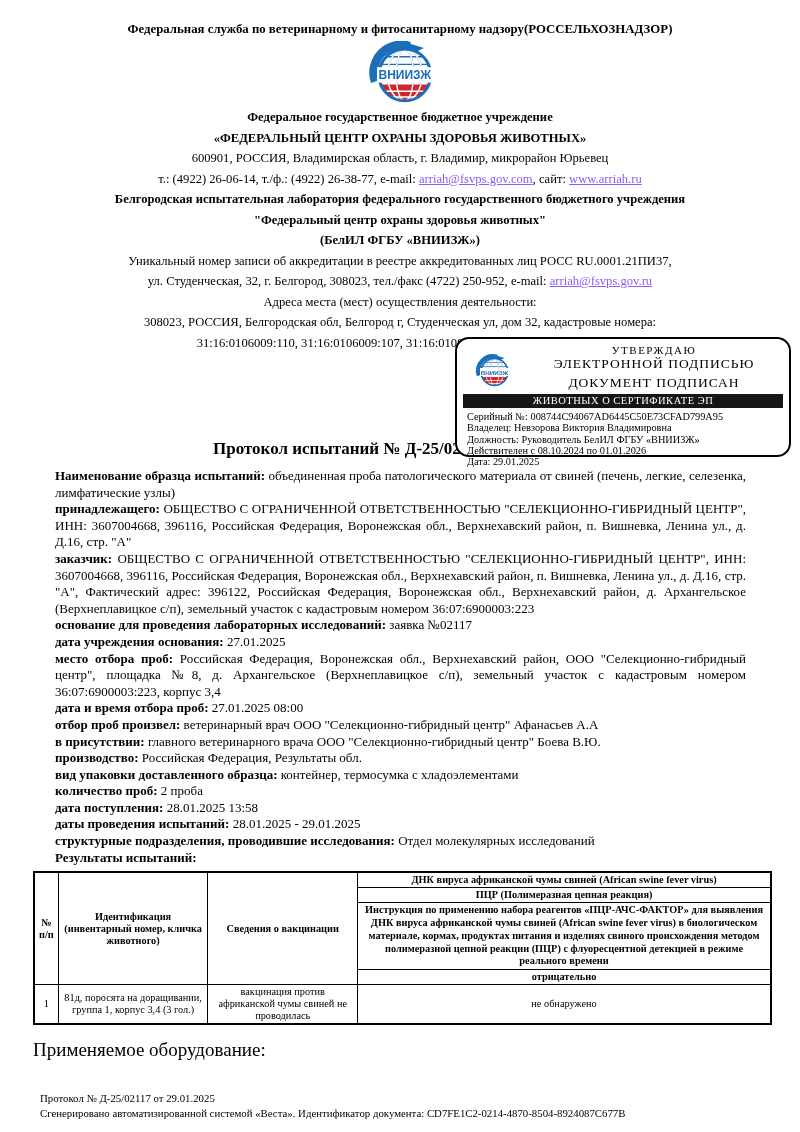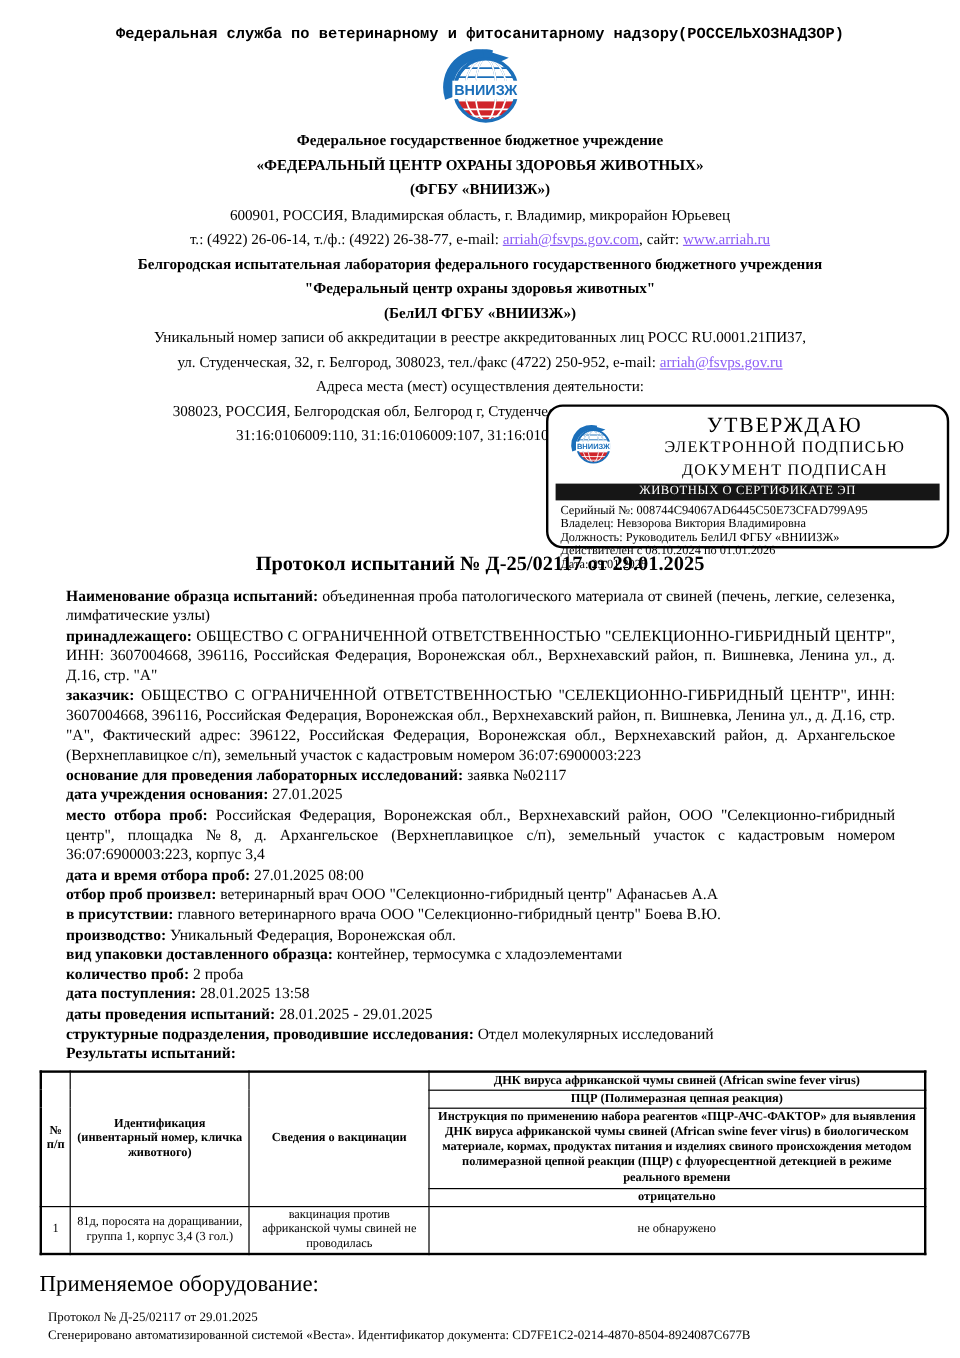--- a/index.html
+++ b/index.html
@@ -5,32 +5,32 @@
   html,body{margin:0;padding:0;background:#e8e8e8;}
   .page{
     position:relative;width:800px;height:1132px;margin:0 auto;background:#fff;
     font-family:"Liberation Serif",serif;color:#000;overflow:hidden;
   }
   .center{text-align:center;}
   .b{font-weight:bold;}
   
   .header{padding-top:20px;}
   .hline{font-size:12.6px;line-height:20.5px;}
-  .agency{font-size:12.8px;line-height:18px;font-weight:bold;margin-bottom:3px;font-family:Liberation Mono, monospace;}
+  .agency{font-size:12.8px;line-height:18px;font-weight:bold;margin-bottom:3px;}
   .logo-wrap{height:64px;margin:2px 0 2px 0;}
   .logo-wrap svg{display:block;margin:0 auto;}
   a.link{color:#8b5cf6;text-decoration:underline;cursor:pointer;}
   
   .stamp{
     position:absolute;left:455px;top:337px;width:336px;height:120px;
     border:2px solid #000;border-radius:14px;background:#fff;box-sizing:border-box;
   }
   .stamp-logo{position:absolute;left:10px;top:8px;}
   .stamp-head{margin-left:62px;text-align:center;}
-  .stamp-approve{font-size:18px;letter-spacing:1.5px;margin-top:5px;}
+  .stamp-approve{font-size:11px;letter-spacing:1.5px;margin-top:5px;}
   .stamp-signed{font-size:13.5px;letter-spacing:1px;line-height:16px;margin-top:3px;}
   .stamp-bar{
     margin:3px 6px 0 6px;background:#161616;color:#fff;text-align:center;
     font-size:10.5px;line-height:14px;letter-spacing:0.5px;
   }
   .stamp-details{font-size:10.3px;line-height:11.3px;padding:3px 0 0 10px;}
   
   .doc-title{margin-top:86px;font-size:17px;font-weight:bold;text-align:center;}
   
   .fields{margin:9px 54px 0 55px;font-size:13px;line-height:16.6px;text-align:justify;}
@@ -83,21 +83,20 @@
           </g>
         </g>
         <circle cx="55" cy="35" r="27" fill="none" stroke="#1b6fba" stroke-width="3"></circle>
         <rect x="26" y="27" width="58" height="16" fill="#fff"></rect>
         <text x="55" y="39.5" text-anchor="middle" font-family="Liberation Sans, sans-serif" font-size="12.5" font-weight="bold" fill="#1b6fba">ВНИИЗЖ</text>
       </svg>
     </div>
 
     <div class="hline b">Федеральное государственное бюджетное учреждение</div>
     <div class="hline b">«ФЕДЕРАЛЬНЫЙ ЦЕНТР ОХРАНЫ ЗДОРОВЬЯ ЖИВОТНЫХ»</div>
-    <div class="hline b">(ФГБУ «ВНИИЗЖ»)</div>
     <div class="hline">600901, РОССИЯ, Владимирская область, г. Владимир, микрорайон Юрьевец</div>
     <div class="hline"><span>т.: (4922) 26-06-14, т./ф.: (4922) 26-38-77, e-mail: </span><a class="link">arriah@fsvps.gov.com</a><span>, сайт: </span><a class="link">www.arriah.ru</a></div>
     <div class="hline b">Белгородская испытательная лаборатория федерального государственного бюджетного учреждения</div>
     <div class="hline b">"Федеральный центр охраны здоровья животных"</div>
     <div class="hline b">(БелИЛ ФГБУ «ВНИИЗЖ»)</div>
     <div class="hline">Уникальный номер записи об аккредитации в реестре аккредитованных лиц РОСС RU.0001.21ПИ37,</div>
     <div class="hline"><span>ул. Студенческая, 32, г. Белгород, 308023, тел./факс (4722) 250-952, e-mail: </span><a class="link">arriah@fsvps.gov.ru</a></div>
     <div class="hline">Адреса места (мест) осуществления деятельности:</div>
     <div class="hline">308023, РОССИЯ, Белгородская обл, Белгород г, Студенческая ул, дом 32, кадастровые номера:</div>
     <div class="hline">31:16:0106009:110, 31:16:0106009:107, 31:16:0109003:213, 31:16:0106009:93</div>
@@ -155,21 +154,21 @@
   <div class="fields">
     <p class="field"><b>Наименование образца испытаний:</b> <span>объединенная проба патологического материала от свиней (печень, легкие, селезенка, лимфатические узлы)</span></p>
     <p class="field"><b>принадлежащего:</b> <span>ОБЩЕСТВО С ОГРАНИЧЕННОЙ ОТВЕТСТВЕННОСТЬЮ "СЕЛЕКЦИОННО-ГИБРИДНЫЙ ЦЕНТР", ИНН: 3607004668, 396116, Российская Федерация, Воронежская обл., Верхнехавский район, п. Вишневка, Ленина ул., д. Д.16, стр. "А"</span></p>
     <p class="field"><b>заказчик:</b> <span>ОБЩЕСТВО С ОГРАНИЧЕННОЙ ОТВЕТСТВЕННОСТЬЮ "СЕЛЕКЦИОННО-ГИБРИДНЫЙ ЦЕНТР", ИНН: 3607004668, 396116, Российская Федерация, Воронежская обл., Верхнехавский район, п. Вишневка, Ленина ул., д. Д.16, стр. "А", Фактический адрес: 396122, Российская Федерация, Воронежская обл., Верхнехавский район, д. Архангельское (Верхнеплавицкое с/п), земельный участок с кадастровым номером 36:07:6900003:223</span></p>
     <p class="field"><b>основание для проведения лабораторных исследований:</b> <span>заявка №02117</span></p>
     <p class="field"><b>дата учреждения основания:</b> <span>27.01.2025</span></p>
     <p class="field"><b>место отбора проб:</b> <span>Российская Федерация, Воронежская обл., Верхнехавский район, ООО "Селекционно-гибридный центр", площадка №8, д. Архангельское (Верхнеплавицкое с/п), земельный участок с кадастровым номером 36:07:6900003:223, корпус 3,4</span></p>
     <p class="field"><b>дата и время отбора проб:</b> <span>27.01.2025 08:00</span></p>
     <p class="field"><b>отбор проб произвел:</b> <span>ветеринарный врач ООО "Селекционно-гибридный центр" Афанасьев А.А</span></p>
     <p class="field"><b>в присутствии:</b> <span>главного ветеринарного врача ООО "Селекционно-гибридный центр" Боева В.Ю.</span></p>
-    <p class="field"><b>производство:</b> <span>Уникальный Федерация, Воронежская обл.</span></p>
+    <p class="field"><b>производство:</b> <span>Российская Федерация, Результаты обл.</span></p>
     <p class="field"><b>вид упаковки доставленного образца:</b> <span>контейнер, термосумка с хладоэлементами</span></p>
     <p class="field"><b>количество проб:</b> <span>2 проба</span></p>
     <p class="field"><b>дата поступления:</b> <span>28.01.2025 13:58</span></p>
     <p class="field"><b>даты проведения испытаний:</b> <span>28.01.2025 - 29.01.2025</span></p>
     <p class="field"><b>структурные подразделения, проводившие исследования:</b> <span>Отдел молекулярных исследований</span></p>
     <p class="field"><b>Результаты испытаний:</b></p>
   </div>
 
   <table class="results">
     <colgroup>

